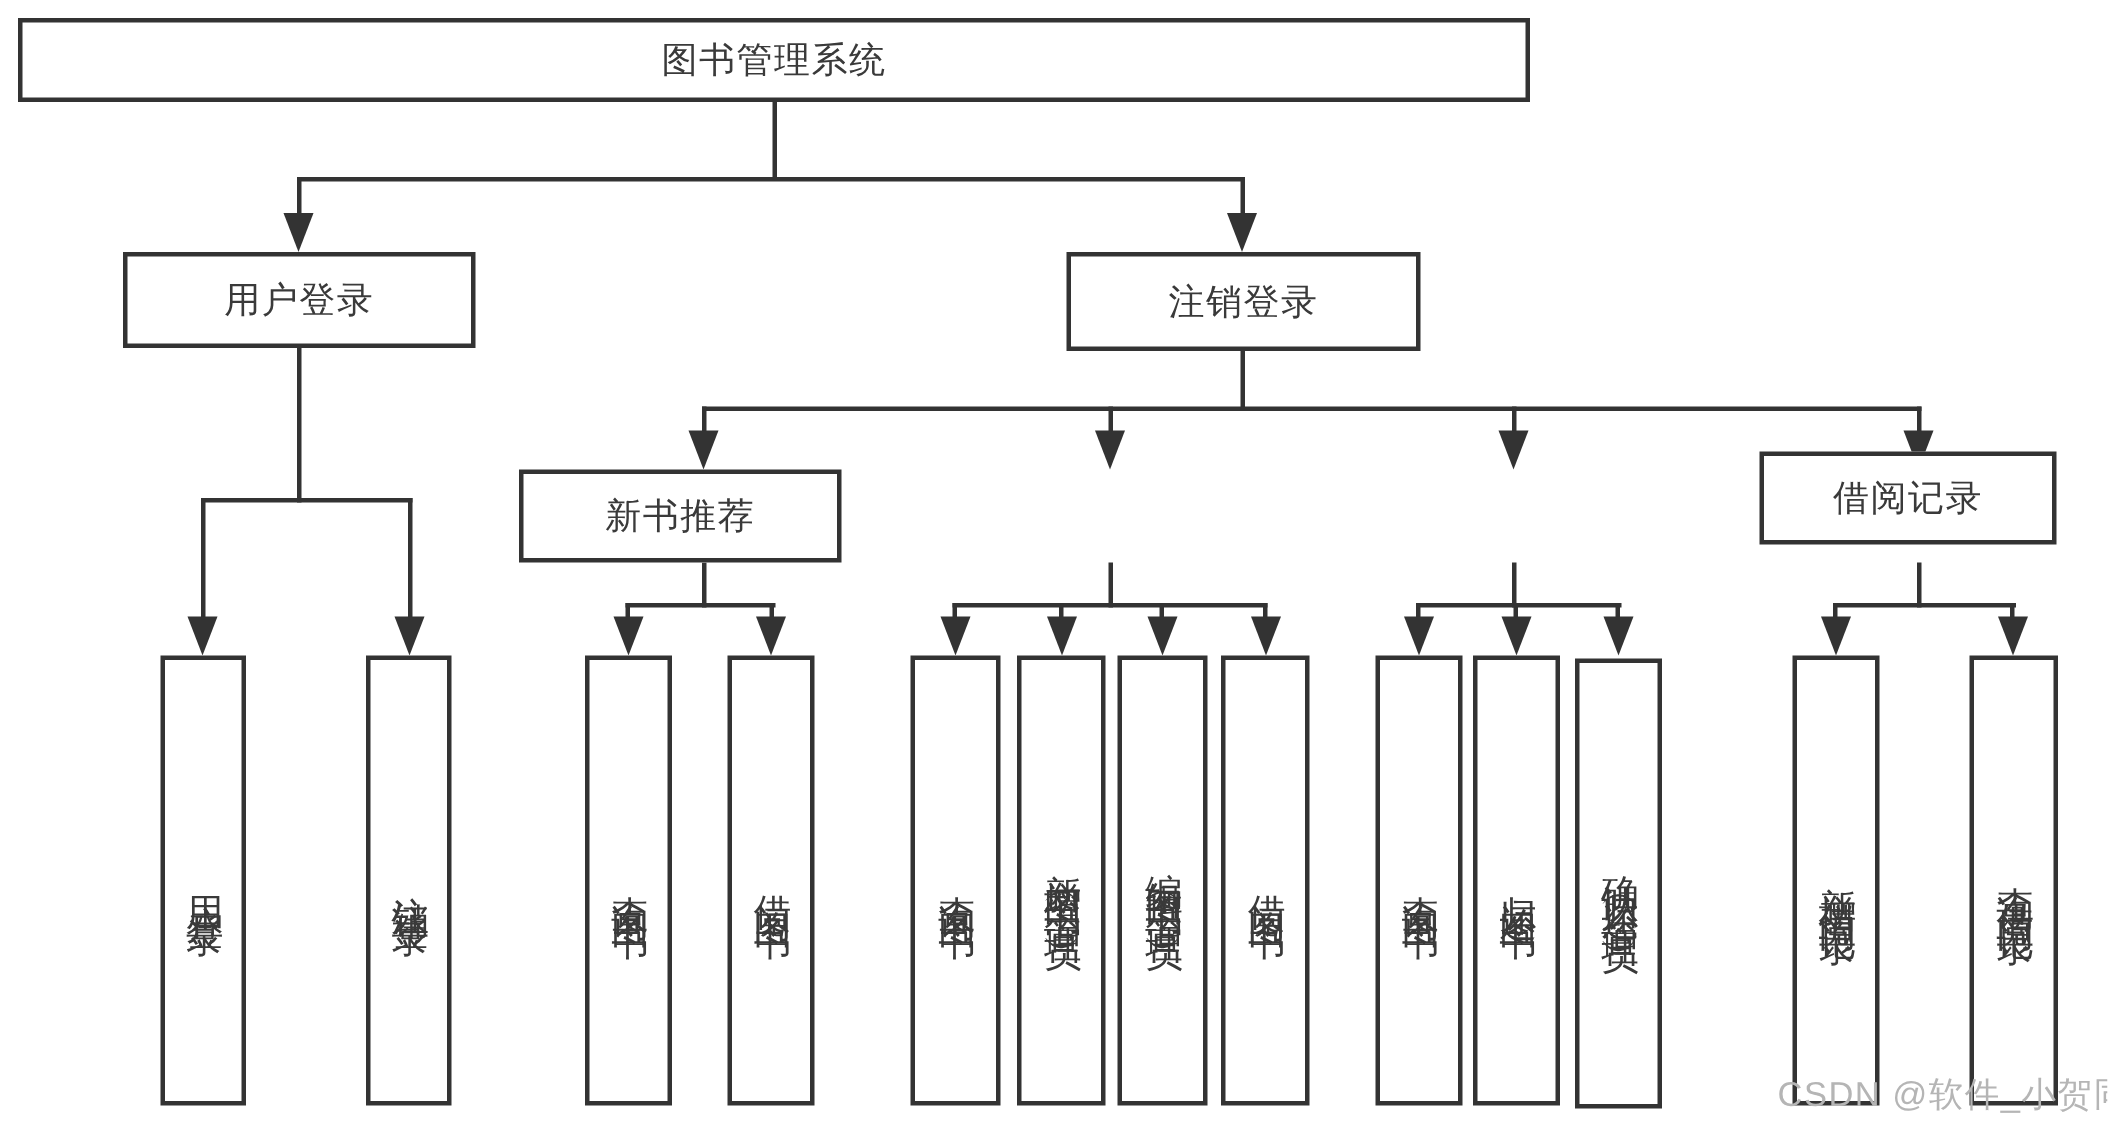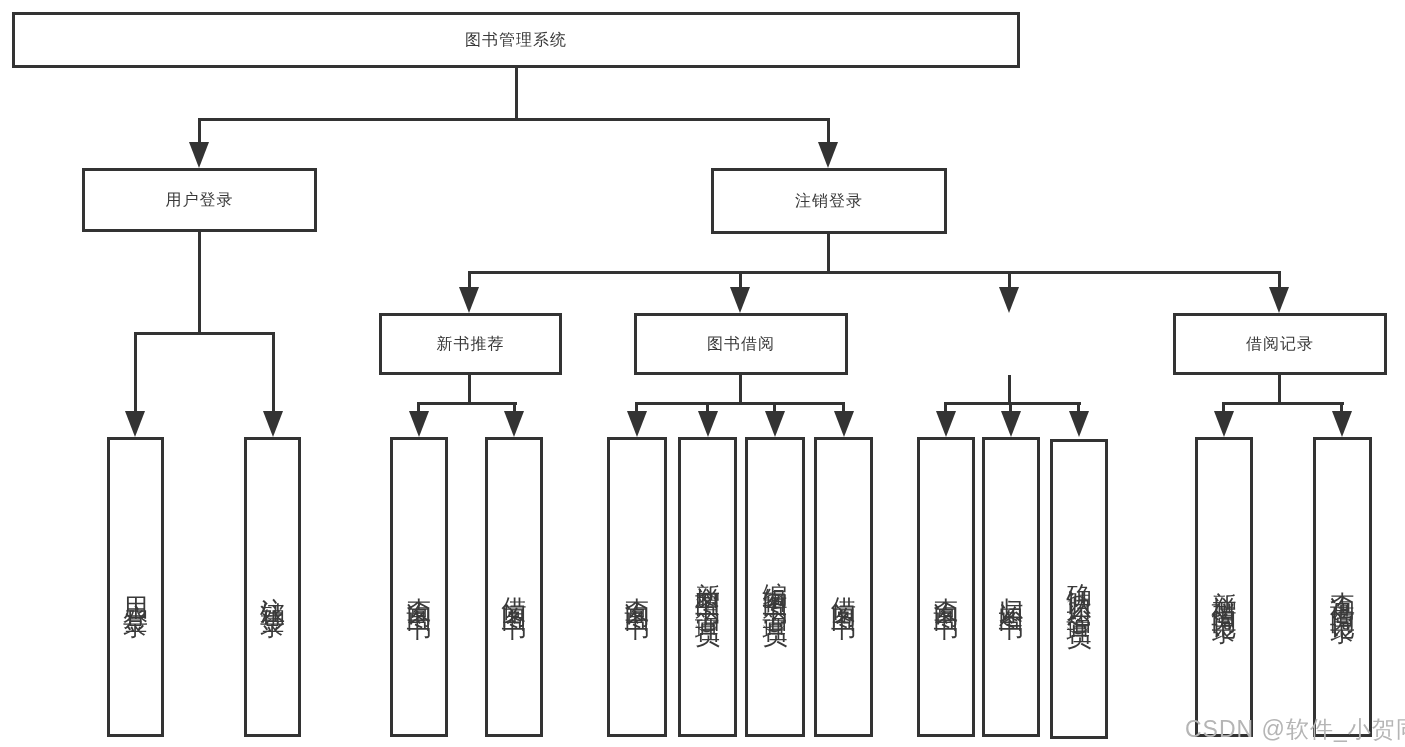--- a/index.html
+++ b/index.html
@@ -12,21 +12,21 @@
   }
   .node {
     position:absolute;
     box-sizing:border-box;
     background:#ffffff;
     border:3px solid #333333;
     display:flex;
     align-items:center;
     justify-content:center;
     color:#3a3a3a;
-    font-size:16px;
+    font-size:24px;
     letter-spacing:1px;
     text-align:center;
   }
   .vnode {
     writing-mode:vertical-rl;
     text-orientation:mixed;
     font-size:25px;
     letter-spacing:6px;
     line-height:1;
     padding-top:4px;
@@ -111,23 +111,22 @@
   <div class="vline" style="left:1222px;top:402px;height:12px"></div>
   <div class="arrow" style="left:1214px;top:411px"></div>
   <div class="vline" style="left:1340px;top:402px;height:12px"></div>
   <div class="arrow" style="left:1332px;top:411px"></div>
 
   <div class="node" style="left:12px;top:12px;width:1008px;height:56px">图书管理系统</div>
 
   <div class="node" style="left:82px;top:168px;width:235px;height:64px">用户登录</div>
   <div class="node" style="left:711px;top:168px;width:236px;height:66px">注销登录</div>
 
-  <div class="node" style="left:379px;top:313px;width:183px;height:62px">新书推荐</div>
-  <div class="node" style="left:634px;top:313px;width:214px;height:62px">图书借阅</div>
-  <div class="node" style="left:1173px;top:313px;width:214px;height:62px">借阅记录</div>
+  <div class="node" style="left:346px;top:313px;width:215px;height:62px">新书推荐</div>
+  <div class="node" style="left:1173px;top:301px;width:198px;height:62px">借阅记录</div>
 
   <div class="node vnode" style="left:107px;top:437px;width:57px;height:300px">用户登录</div>
   <div class="node vnode" style="left:244px;top:437px;width:57px;height:300px">注销登录</div>
 
   <div class="node vnode" style="left:390px;top:437px;width:58px;height:300px">查询图书</div>
   <div class="node vnode" style="left:485px;top:437px;width:58px;height:300px">借阅图书</div>
 
   <div class="node vnode" style="left:607px;top:437px;width:60px;height:300px">查询图书</div>
   <div class="node vnode" style="left:678px;top:437px;width:59px;height:300px">新增图书（管理员）</div>
   <div class="node vnode" style="left:745px;top:437px;width:60px;height:300px">编辑图书（管理员）</div>

